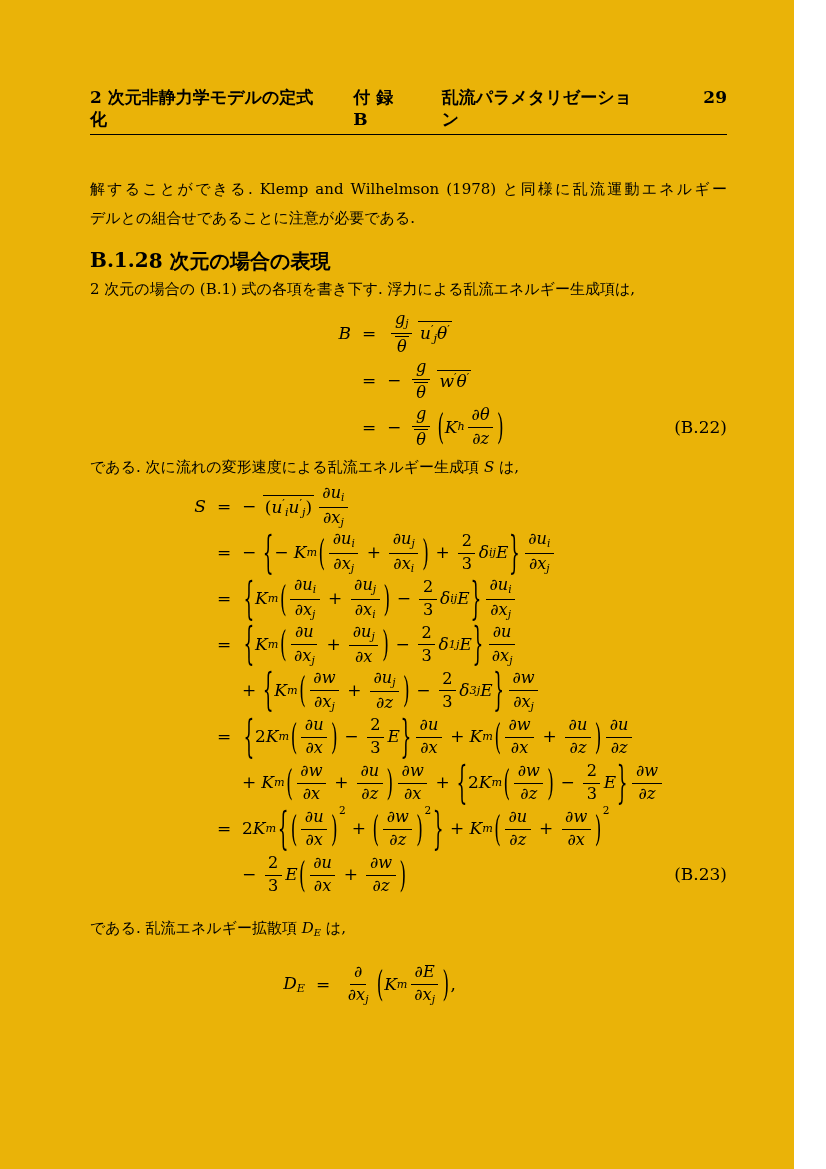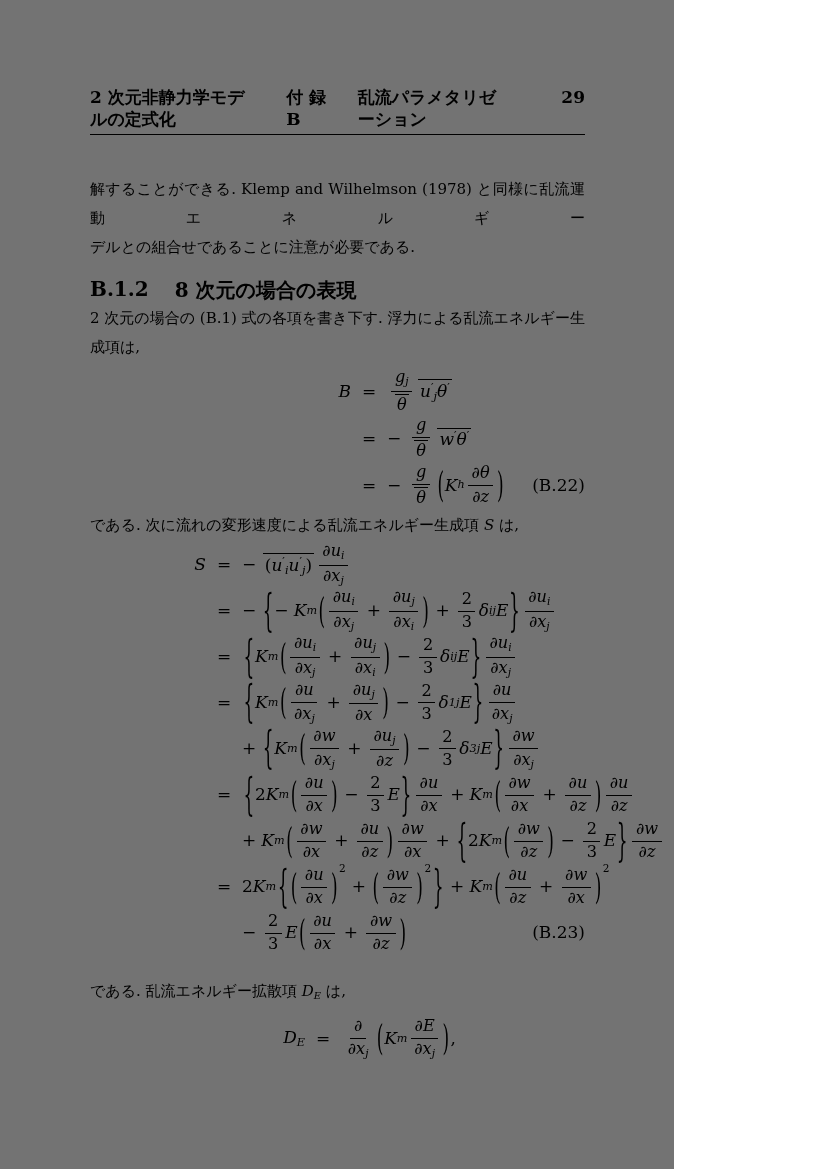--- a/index.html
+++ b/index.html
@@ -1,33 +1,33 @@
 <!DOCTYPE html>
 <html><head>
 <meta charset="utf-8">
 <style>
   html,body{margin:0;padding:0;background:#ffffff;}
-  .page{position:relative;width:674px;height:1169px;background:#737373;color:#000;
-        box-sizing:border-box;padding:86px 89px 0 90px;overflow:hidden;
+  .page{position:relative;width:794px;height:1169px;background:#eab308;color:#000;
+        box-sizing:border-box;padding:86px 67px 0 90px;overflow:hidden;
         font-family:"DejaVu Serif","Liberation Serif",serif;}
   
   .header{display:flex;align-items:baseline;font-weight:bold;font-size:17px;gap:30px;line-height:22px;}
   .header .spacer{flex:1;}
   .hrule{height:1px;background:#000;margin-top:4px;}
   
   .para{font-size:15px;}
   .p-intro{margin-top:40px;}
   .pline{line-height:29px;text-align:justify;text-align-last:justify;}
   .pline.lastline{text-align-last:left;}
   .seg-i{font-style:italic;}
   .p-lead{line-height:29px;}
   .p-s{margin-top:2px;line-height:29px;}
-  .p-de{margin-top:24px;line-height:23px;}
+  .p-de{margin-top:10px;line-height:40px;}
   
-  .heading{margin-top:15px;font-weight:bold;font-size:20px;display:flex;gap:26px;text-align:center;}
+  .heading{margin-top:15px;font-weight:bold;font-size:20px;display:flex;text-align:center;}
   
   .eq{font-size:17px;line-height:1.15;}
   .eq-b22{margin-top:6px;margin-left:245px;}
   .eq-s{margin-top:2px;margin-left:100px;}
   .eq-de{margin-top:6px;margin-left:185px;}
   .eqrow{display:flex;align-items:center;min-height:47px;position:relative;}
   .eq-s .eqrow{min-height:46px;}
   .eq-de .eqrow{min-height:52px;}
   .lhs{min-width:16px;text-align:right;white-space:nowrap;}
   .eq-de .lhs{min-width:30px;}

